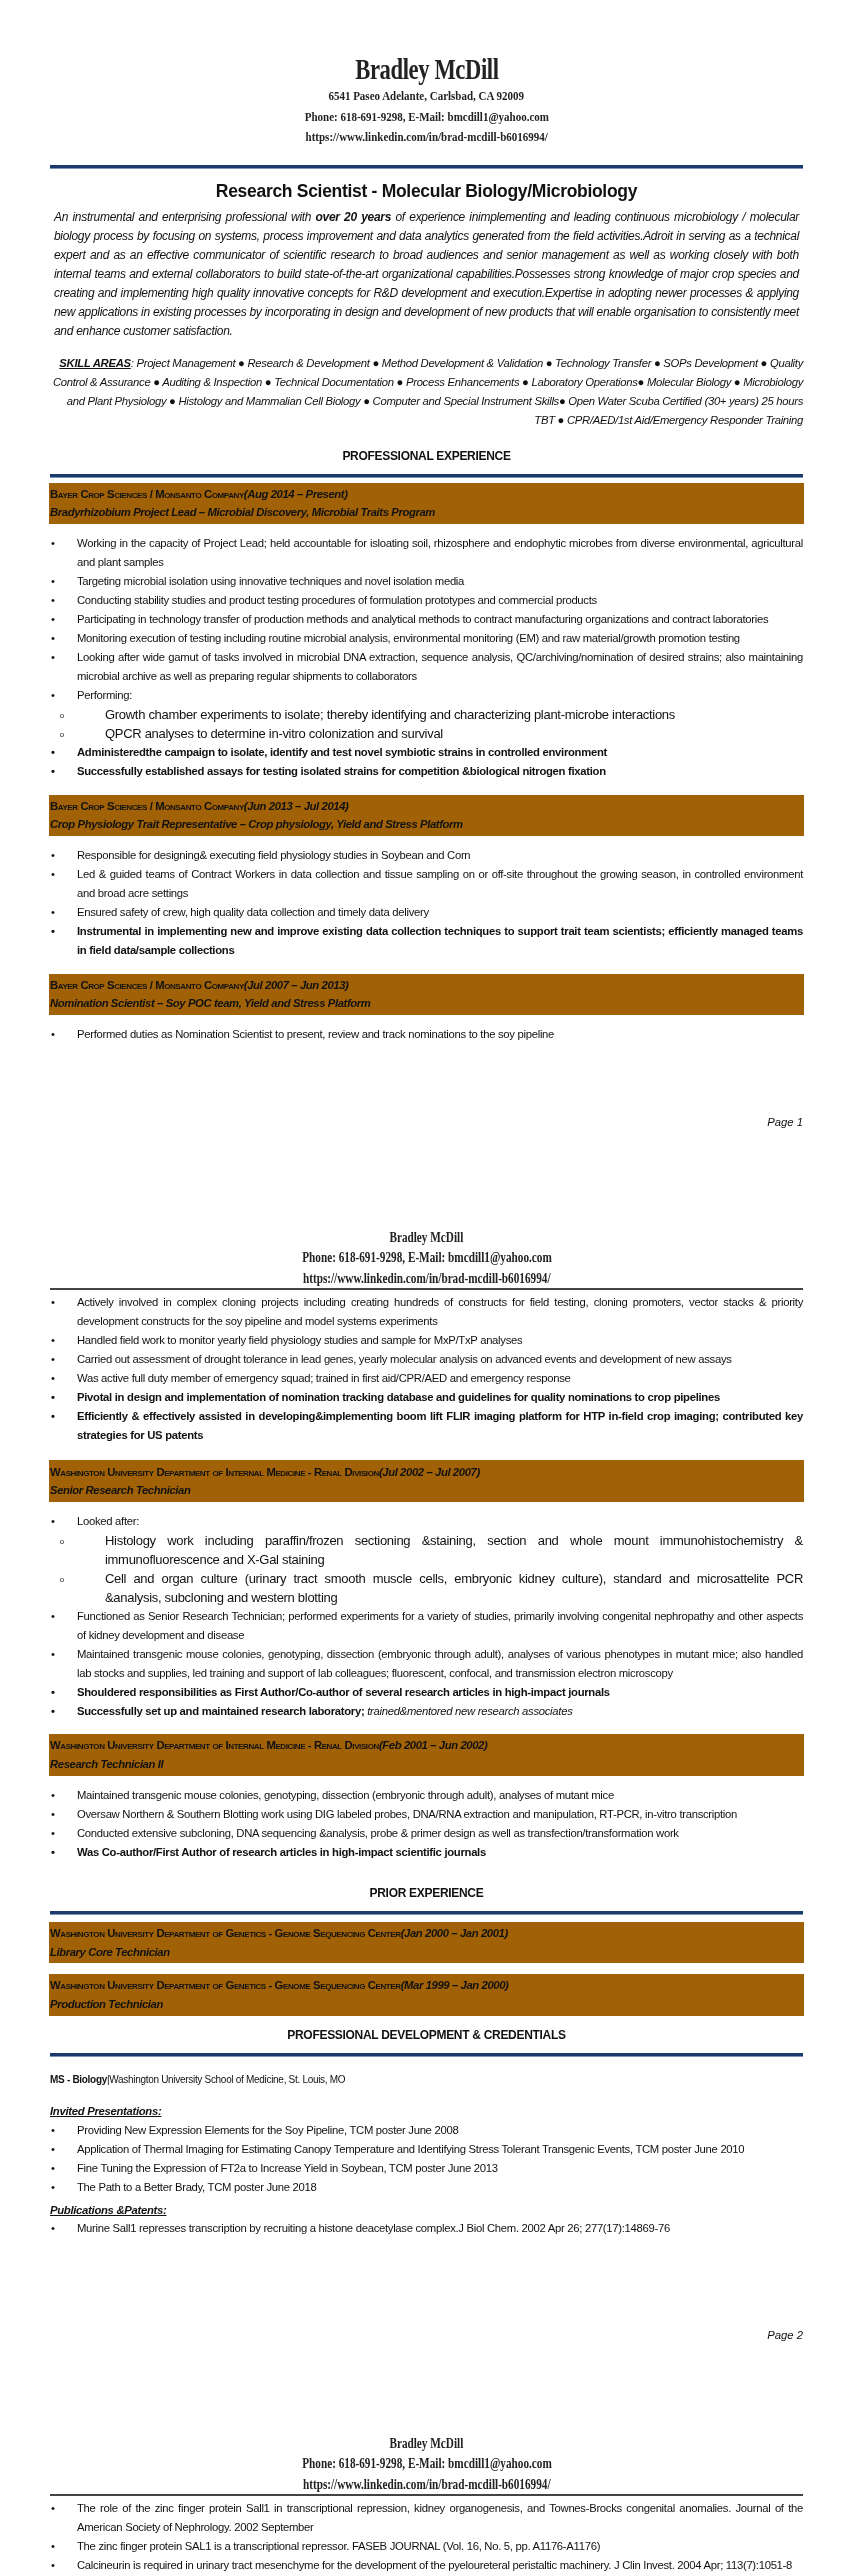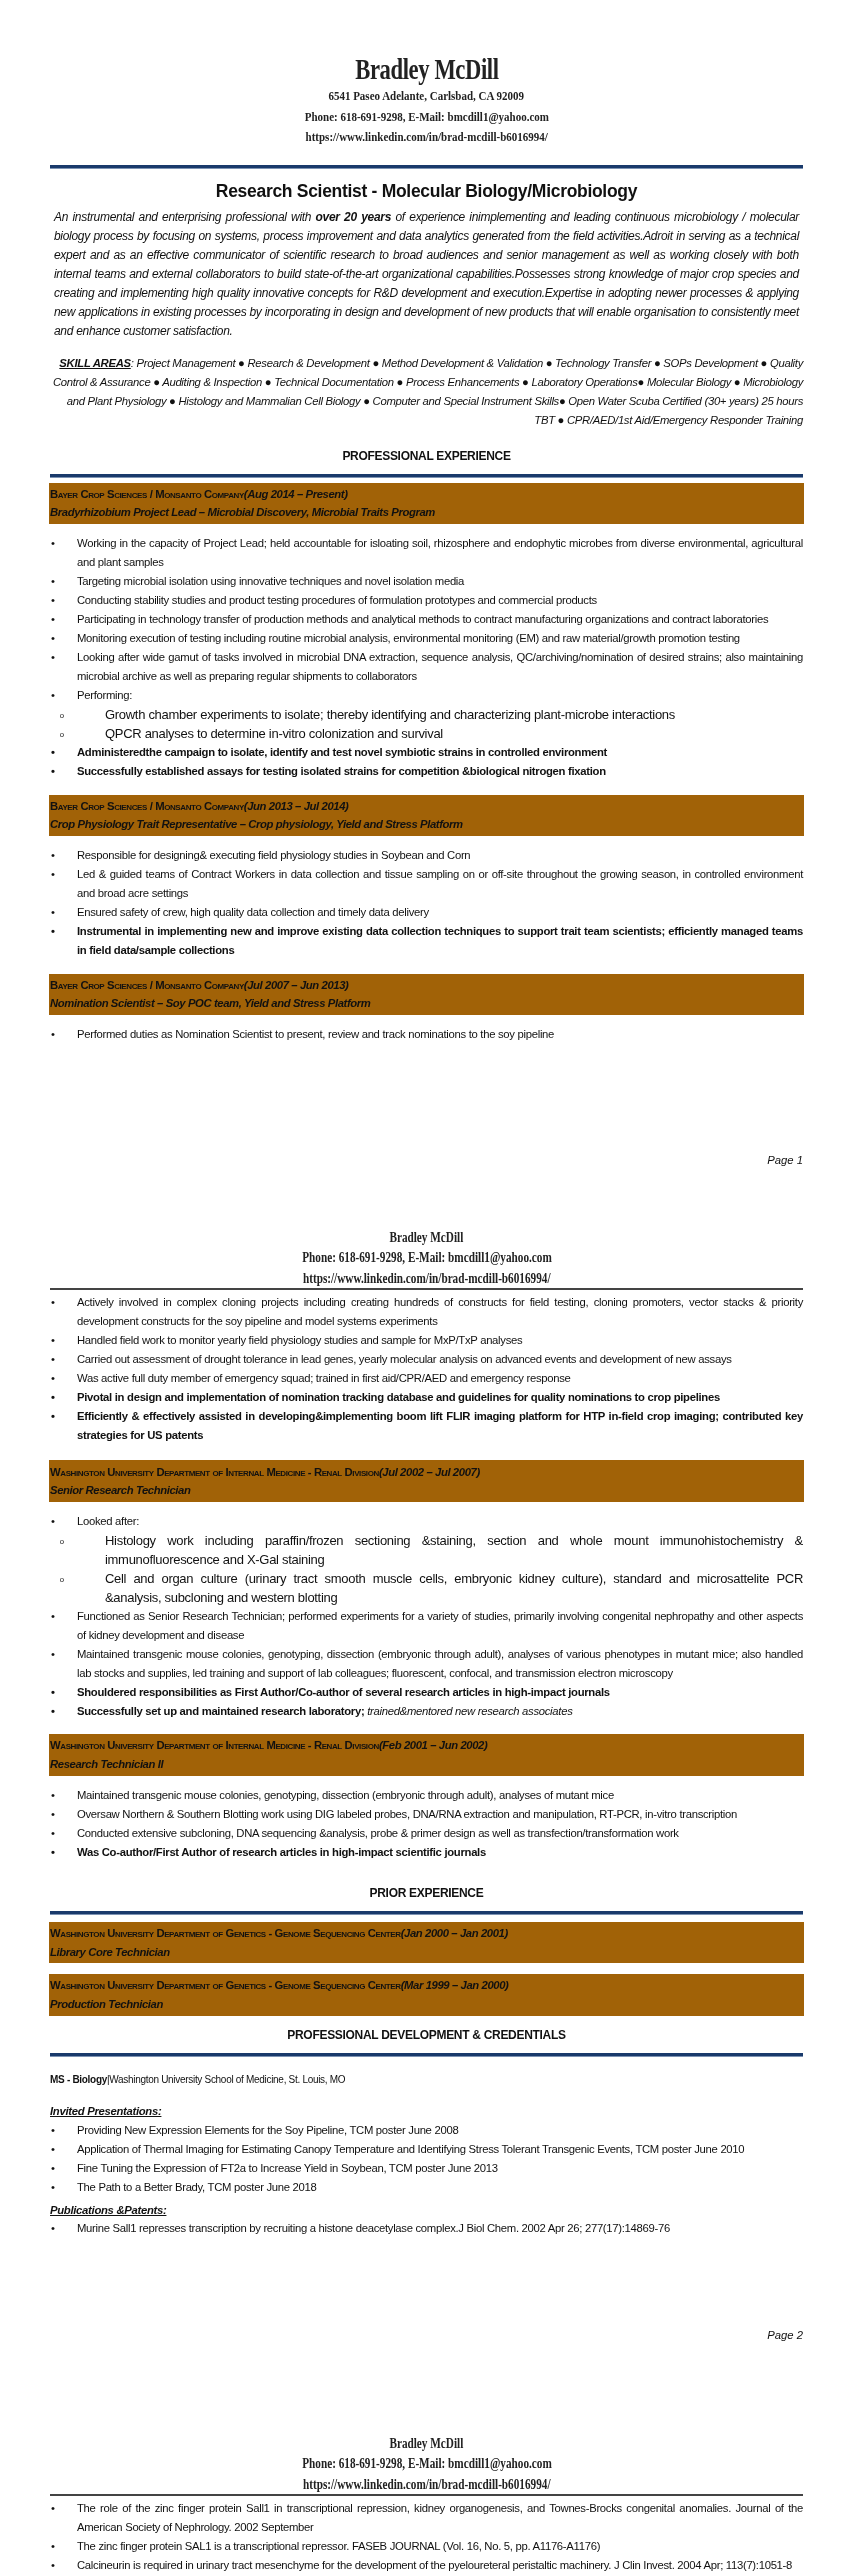--- a/index.html
+++ b/index.html
@@ -97,21 +97,21 @@
   </ul>
 
   <div class="job" style="margin-top:13.4px">
     <div class="co"><span>Bayer Crop Sciences / Monsanto Company</span><span class="dates">(Jul 2007 – Jun 2013)</span></div>
     <div class="role">Nomination Scientist – Soy POC team, Yield and Stress Platform</div>
   </div>
   <ul class="b">
     <li>Performed duties as Nomination Scientist to present, review and track nominations to the soy pipeline</li>
   </ul>
 
-  <div class="pagenum" style="top:1154px">Page 1</div>
+  <div class="pagenum" style="top:1116px">Page 1</div>
 </div>
 
 <div class="page p2">
   <div class="hdr">
     <span class="row"><span class="name-sm">Bradley McDill</span></span>
     <span class="row"><span class="name-sm">Phone: 618-691-9298, E-Mail: bmcdill1@yahoo.com</span></span>
     <span class="row"><span class="name-sm">https://www.linkedin.com/in/brad-mcdill-b6016994/</span></span>
   </div>
   <div class="rule-black"></div>
 

